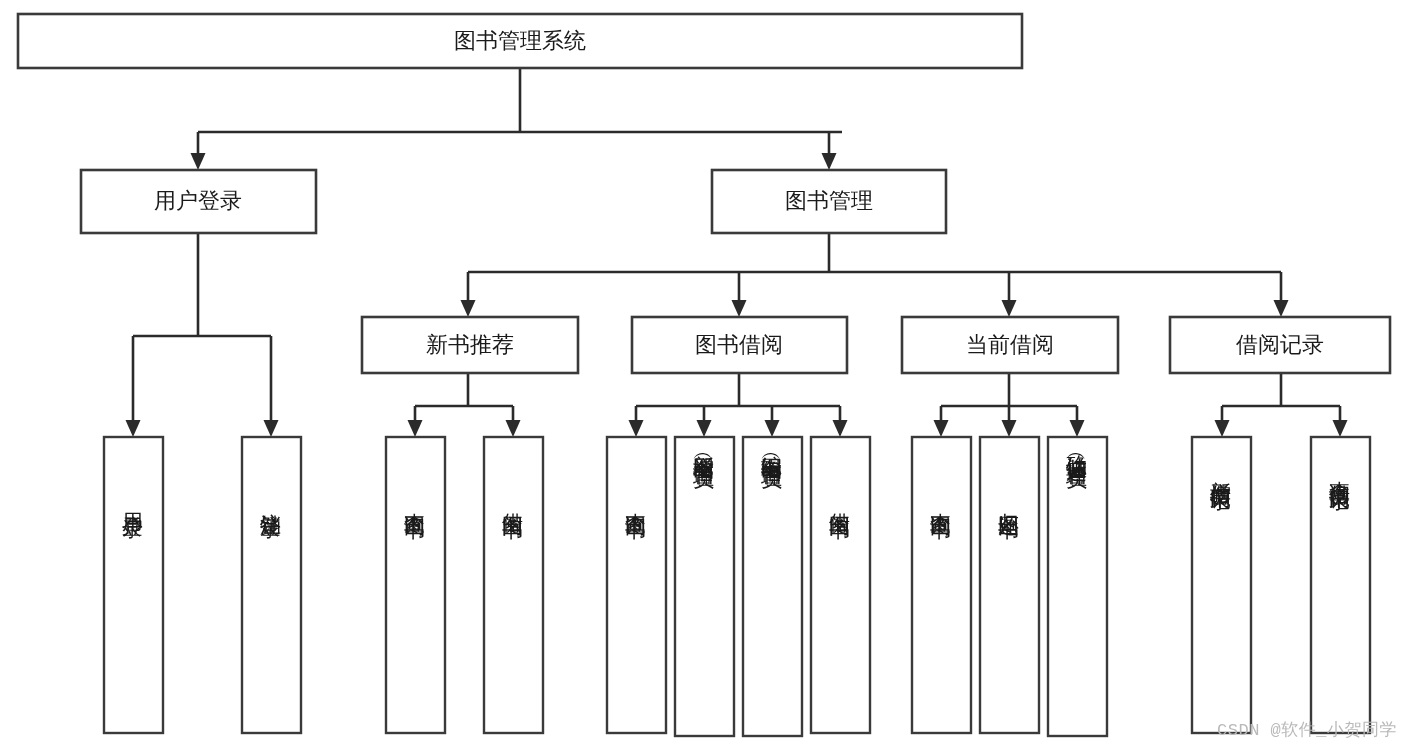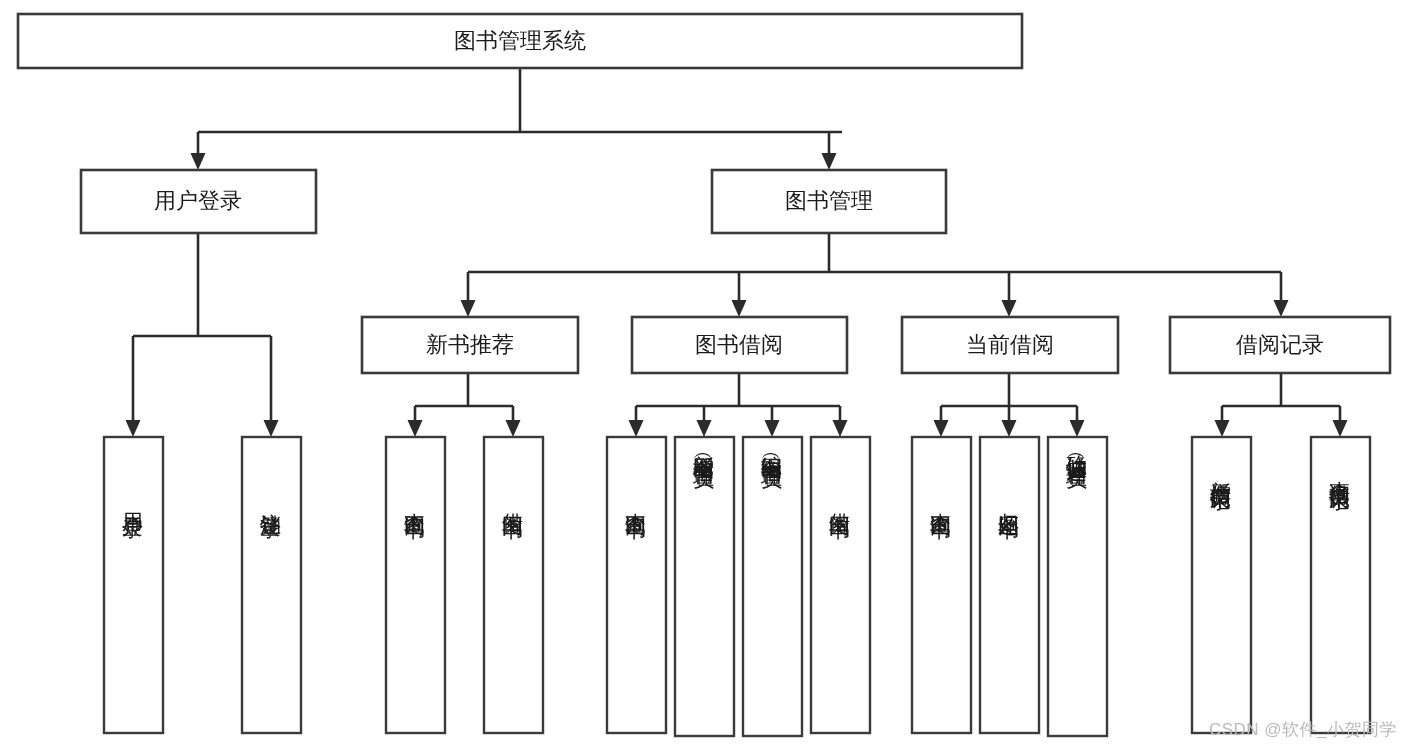--- a/index.html
+++ b/index.html
@@ -58,21 +58,21 @@
     fill: #1a1a1a;
     writing-mode: vertical-rl;
     text-orientation: upright;
     letter-spacing: 2px;
     white-space: pre;
   }
   .watermark {
     position: absolute;
     right: 8px;
     bottom: 6px;
-    font-family: Liberation Sans, sans-serif;
+    font-family: Liberation Mono, monospace;
     font-size: 17px;
     color: #b9b9b9;
     letter-spacing: 0.5px;
     user-select: none;
     pointer-events: none;
   }
 </style>
 </head>
 <body>
 

